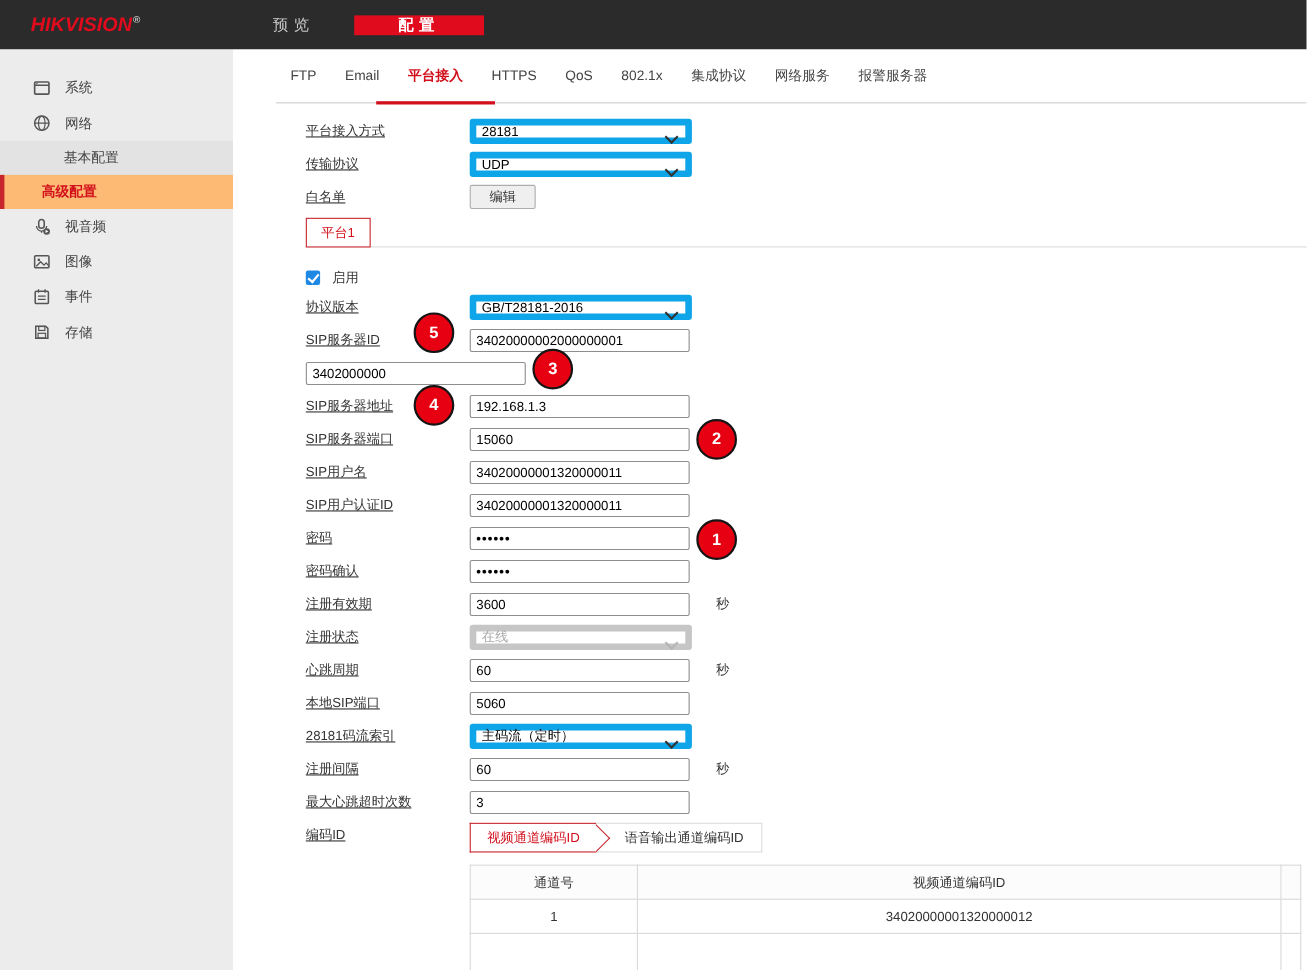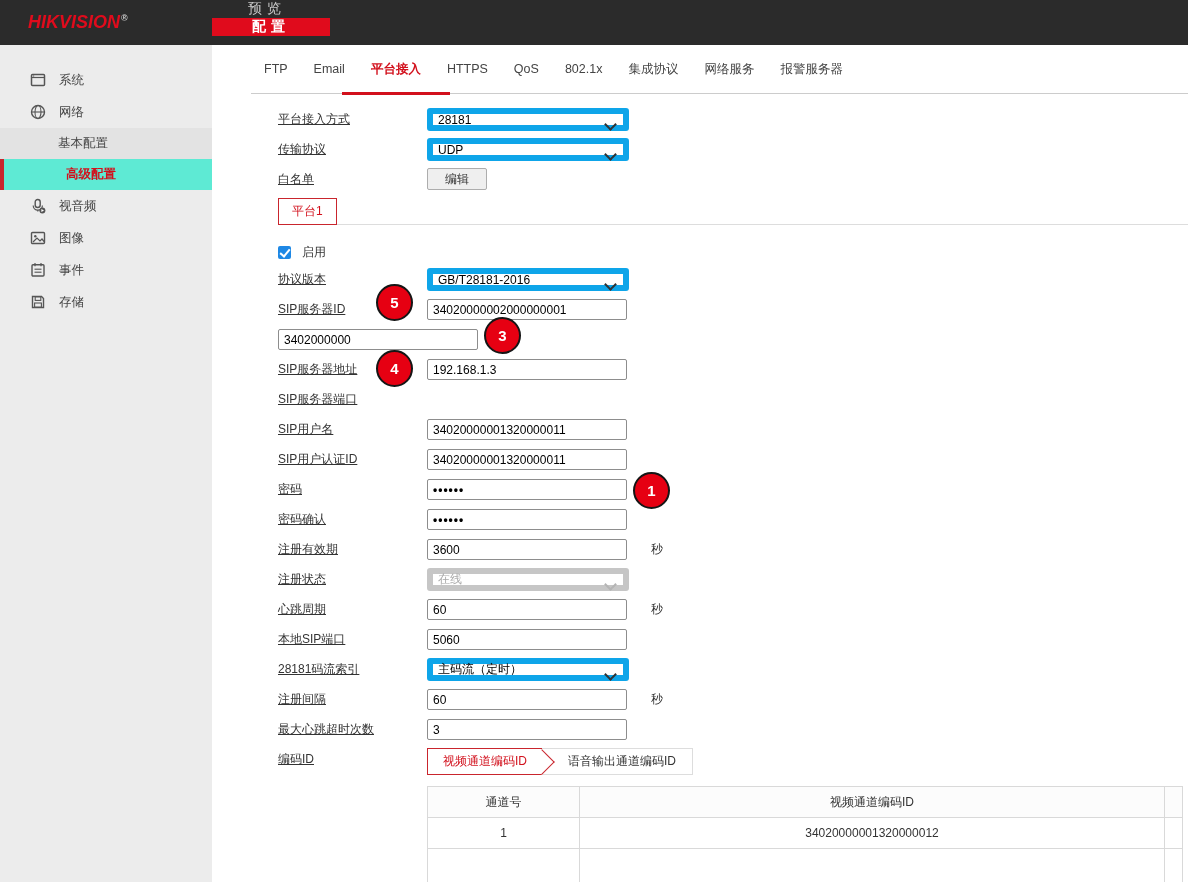--- a/index.html
+++ b/index.html
@@ -4,31 +4,31 @@
 <style>
   html,body{margin:0;padding:0;background:#fff;}
   .app{position:relative;width:1188px;height:882px;overflow:hidden;background:#fff;
        font-family:"Liberation Sans","DejaVu Sans",sans-serif;}
 
   
   .header{position:absolute;top:0;left:0;width:100%;height:45px;background:#2b2b2b;display:flex;align-items:stretch;}
   .logo-wrap{width:212px;box-sizing:border-box;display:flex;align-items:center;padding-left:28px;}
   .logo{color:#e00b1c;font-style:italic;font-weight:bold;font-size:18px;white-space:nowrap;}
   .logo-reg{color:#c9c9c9;font-size:9px;font-style:normal;vertical-align:super;margin-left:1px;}
-  .topnav{display:flex;align-items:flex-start;flex-direction:column;}
+  .topnav{display:flex;align-items:center;}
   .nav-item{width:110px;display:flex;align-items:center;justify-content:center;color:#c9c9c9;
             font-size:14px;letter-spacing:5px;cursor:pointer;}
   .nav-item.active{width:118px;background:#e00b1c;color:#fff;font-weight:bold;}
 
   
   .sidebar{position:absolute;top:45px;left:0;bottom:0;width:212px;background:#ececec;box-sizing:border-box;padding-top:19px;}
   .sb-item{height:32px;display:flex;align-items:center;padding-left:30px;gap:13px;font-size:12.5px;color:#444;cursor:pointer;}
   .sb-item svg{width:16px;height:16px;flex:none;display:block;}
   .sb-sub{height:31px;display:flex;align-items:center;padding-left:58px;font-size:12.5px;color:#444;background:#e3e3e3;cursor:pointer;}
-  .sb-sub.active{background:#5eead4;border-left:4px solid #c9252d;padding-left:62px;color:#d2101c;font-weight:bold;}
+  .sb-sub.active{background:#fdba74;border-left:4px solid #c9252d;padding-left:34px;color:#d2101c;font-weight:bold;}
 
   
   .content{position:absolute;left:212px;top:45px;right:0;bottom:0;background:#fff;padding-left:24px;}
   .tabbar{height:49px;display:flex;align-items:center;margin-left:15px;border-bottom:1px solid #ccc;box-sizing:border-box;}
   .tab{padding:0 13px;font-size:12.5px;color:#444;height:49px;line-height:49px;position:relative;cursor:pointer;white-space:nowrap;}
   .tab.active{color:#d2101c;font-weight:bold;}
   .tab.active::after{content:'';position:absolute;left:-16px;right:-16px;bottom:-1px;height:3px;background:#d2101c;}
 
   
   .form{padding:14px 0 0 42px;width:934px;}
@@ -229,20 +229,21 @@
         </div>
         <div class="frow" data-name="sip-server-domain-row">
           <div class="fctrl" data-name="sip-server-domain-control"><input class="ftext" data-name="sip-server-domain-input" type="text" value="3402000000" style=""><span class="badge right" data-name="badge-3">3</span></div>
         </div>
         <div class="frow" data-name="sip-server-address-row">
           <div class="flabel" data-name="sip-server-address-label">SIP服务器地址</div>
           <div class="fctrl" data-name="sip-server-address-control"><input class="ftext" data-name="sip-server-address-input" type="text" value="192.168.1.3" style=""><span class="badge left" data-name="badge-4">4</span></div>
         </div>
         <div class="frow" data-name="sip-server-port-row">
           <div class="flabel" data-name="sip-server-port-label">SIP服务器端口</div>
+          <div class="fctrl" data-name="sip-server-port-control"><input class="ftext" data-name="sip-server-port-input" type="text" value="15060" style=""><span class="badge right" data-name="badge-2">2</span></div>
         </div>
         <div class="frow" data-name="sip-username-row">
           <div class="flabel" data-name="sip-username-label">SIP用户名</div>
           <div class="fctrl" data-name="sip-username-control"><input class="ftext" data-name="sip-username-input" type="text" value="34020000001320000011" style=""></div>
         </div>
         <div class="frow" data-name="sip-user-auth-id-row">
           <div class="flabel" data-name="sip-user-auth-id-label">SIP用户认证ID</div>
           <div class="fctrl" data-name="sip-user-auth-id-control"><input class="ftext" data-name="sip-user-auth-id-input" type="text" value="34020000001320000011" style=""></div>
         </div>
         <div class="frow" data-name="password-row">

